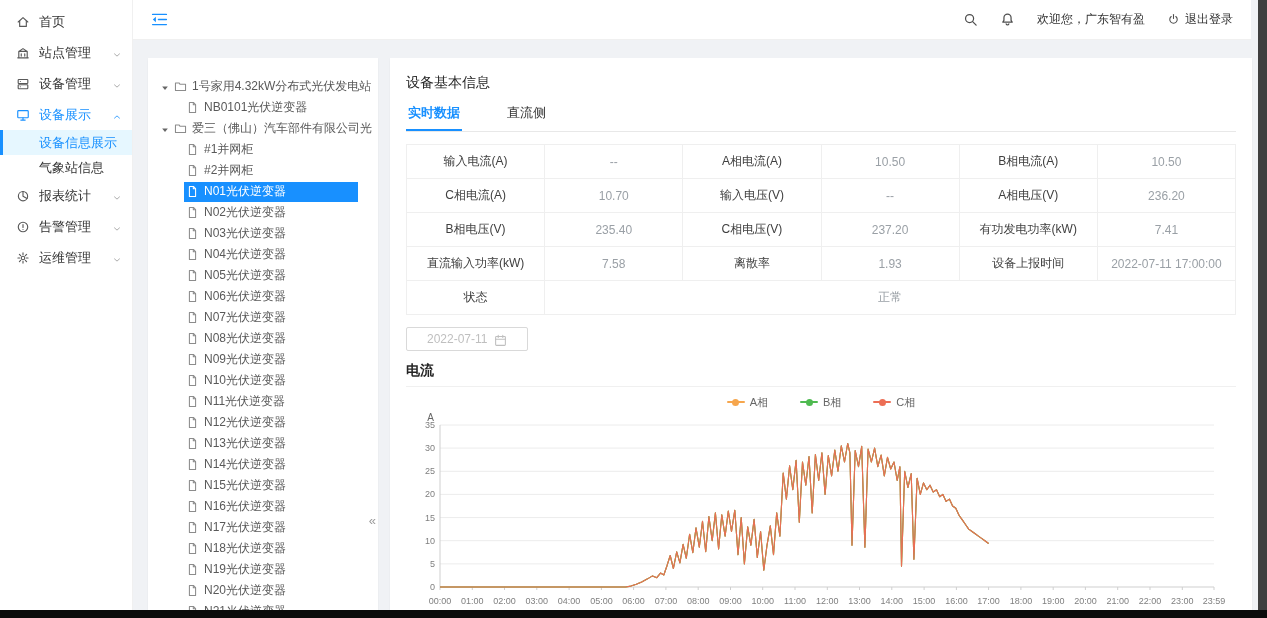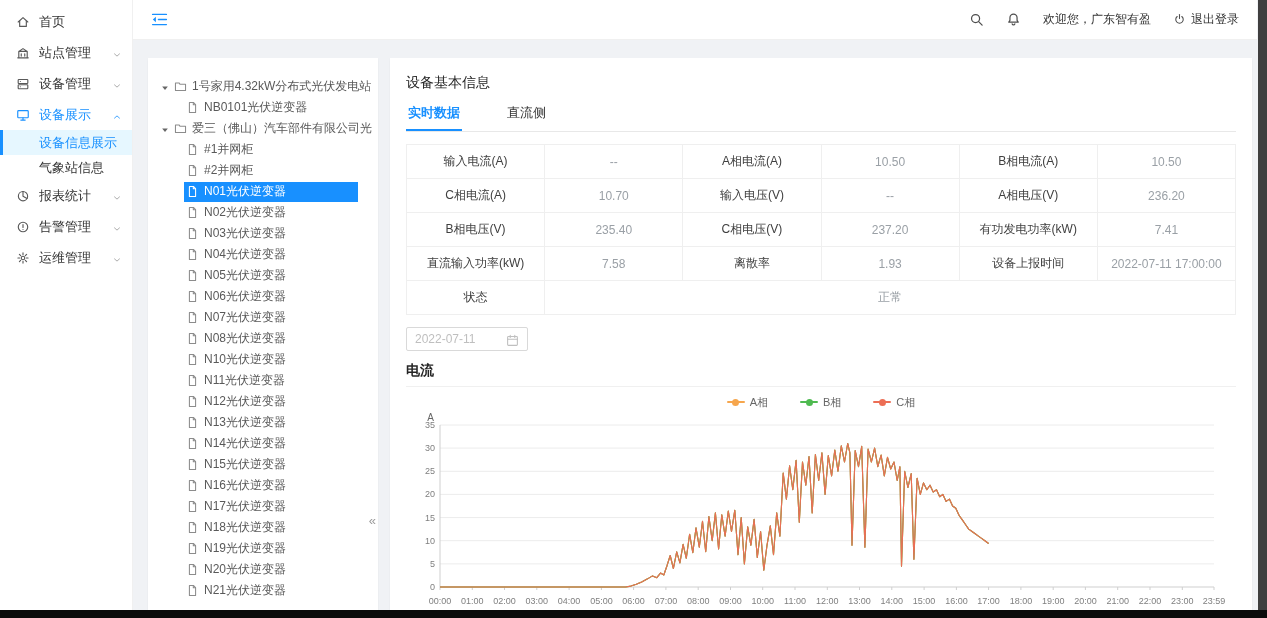--- a/index.html
+++ b/index.html
@@ -14,21 +14,21 @@
   .side-item .icon{width:14px;height:14px;margin-right:9px;color:#595959;flex:none}
   .side-item .side-label{flex:1;white-space:nowrap}
   .side-item .chev{width:10px;height:10px;color:#999;margin:0;flex:none}
   .side-item.active{color:#1890ff}
   .side-item.active .icon{color:#1890ff}
   .side-sub{height:25px;display:flex;align-items:center;padding-left:39px;font-size:13px;color:#333;cursor:pointer;position:relative;white-space:nowrap}
   .side-sub.selected{background:#e6f7ff;color:#1890ff}
   .side-sub.selected::before{content:"";position:absolute;left:0;top:0;bottom:0;width:3px;background:#1890ff}
 
   
-  .topbar{position:absolute;left:133px;top:0;right:10px;height:40px;background:#fff;border-bottom:1px solid #f0f0f0;display:flex;align-items:center;padding:0 18px;z-index:2}
+  .topbar{position:absolute;left:133px;top:0;right:16px;height:40px;background:#fff;border-bottom:1px solid #f0f0f0;display:flex;align-items:center;padding:0 18px;z-index:2}
   .fold{width:17px;height:17px;color:#1890ff;cursor:pointer}
   .top-right{margin-left:auto;display:flex;align-items:center;gap:22px}
   .top-right .icon{width:15px;height:15px;color:#4d4d4d;cursor:pointer}
   .welcome{font-size:12px;color:#333;white-space:nowrap}
   .logout{display:flex;align-items:center;gap:5px;font-size:12px;color:#333;cursor:pointer;white-space:nowrap}
   .logout .icon{width:13px;height:13px;color:#4d4d4d}
 
   
   .content{position:absolute;left:133px;top:40px;right:9px;bottom:8px;overflow:hidden}
   .card{position:absolute;background:#fff;box-shadow:0 1px 2px rgba(0,0,0,.05)}
@@ -50,21 +50,21 @@
   
   .panel-title{font-size:14px;font-weight:normal;color:#262626;margin-bottom:12px}
   .tabs{display:flex;gap:43px;border-bottom:1px solid #e8e8e8;height:28px}
   .tab{font-size:13px;color:#333;padding:0 2px 9px;cursor:pointer}
   .tab.active{color:#1890ff;border-bottom:2px solid #1890ff;font-weight:bold}
   .info-table{display:grid;grid-template-columns:repeat(6,1fr);border-top:1px solid #efefef;border-left:1px solid #efefef;margin-top:12px}
   .info-cell{height:34px;display:flex;align-items:center;justify-content:center;border-right:1px solid #efefef;border-bottom:1px solid #efefef;font-size:12px;padding:0 4px;}
   .info-label{color:#404040}
   .info-value{color:#9aa0a6}
   .span5{grid-column:span 5}
-  .date-picker{margin-top:12px;width:122px;height:24px;border:1px solid #d9d9d9;border-radius:2px;display:flex;align-items:center;justify-content:space-between;padding:0 8px;background:#fff;cursor:pointer}
+  .date-picker{margin-top:12px;width:122px;height:24px;border:1px solid #d9d9d9;border-radius:2px;display:flex;align-items:center;justify-content:space-between;padding:0 20px;background:#fff;cursor:pointer}
   .date-text{font-size:12px;color:#bfbfbf}
   .cal{width:13px;height:13px;color:#bfbfbf}
   .chart-section{margin-top:11px}
   .chart-title{font-size:14px;font-weight:bold;color:#262626;padding-bottom:6px;border-bottom:1px solid #f0f0f0}
   .legend{display:flex;justify-content:center;gap:32px;align-items:center;height:14px;margin-top:8px}
   .legend-item{display:flex;align-items:center;gap:5px;font-size:11px;color:#666;cursor:pointer}
   .lg-line{position:relative;width:18px;height:2px;display:inline-block;border-radius:1px}
   .lg-dot{position:absolute;left:5.5px;top:-2.5px;width:7px;height:7px;border-radius:50%}
   #chart-svg{display:block;margin-top:2px}
   .tick{font-size:9px;fill:#7f7f7f}
@@ -294,20 +294,29 @@
               <span class="t-label">N07光伏逆变器</span>
             </span>
           </div>
           <div class="tree-row device">
             <span class="t-inner">
               <span class="t-icon icon"><svg viewBox="0 0 16 16" width="100%" height="100%">
                   <path d="M4.2 1.8h4.9l2.7 2.7v9.7H4.2z" stroke="currentColor" fill="none" stroke-width="1.3" stroke-linecap="round" stroke-linejoin="round"></path>
                   <path d="M9 1.9v2.8h2.7" stroke="currentColor" fill="none" stroke-width="1.3" stroke-linecap="round" stroke-linejoin="round"></path>
                 </svg></span>
               <span class="t-label">N08光伏逆变器</span>
+            </span>
+          </div>
+          <div class="tree-row device">
+            <span class="t-inner">
+              <span class="t-icon icon"><svg viewBox="0 0 16 16" width="100%" height="100%">
+                  <path d="M4.2 1.8h4.9l2.7 2.7v9.7H4.2z" stroke="currentColor" fill="none" stroke-width="1.3" stroke-linecap="round" stroke-linejoin="round"></path>
+                  <path d="M9 1.9v2.8h2.7" stroke="currentColor" fill="none" stroke-width="1.3" stroke-linecap="round" stroke-linejoin="round"></path>
+                </svg></span>
+              <span class="t-label">N09光伏逆变器</span>
             </span>
           </div>
           <div class="tree-row device">
             <span class="t-inner">
               <span class="t-icon icon"><svg viewBox="0 0 16 16" width="100%" height="100%">
                   <path d="M4.2 1.8h4.9l2.7 2.7v9.7H4.2z" stroke="currentColor" fill="none" stroke-width="1.3" stroke-linecap="round" stroke-linejoin="round"></path>
                   <path d="M9 1.9v2.8h2.7" stroke="currentColor" fill="none" stroke-width="1.3" stroke-linecap="round" stroke-linejoin="round"></path>
                 </svg></span>
               <span class="t-label">N10光伏逆变器</span>
             </span>

